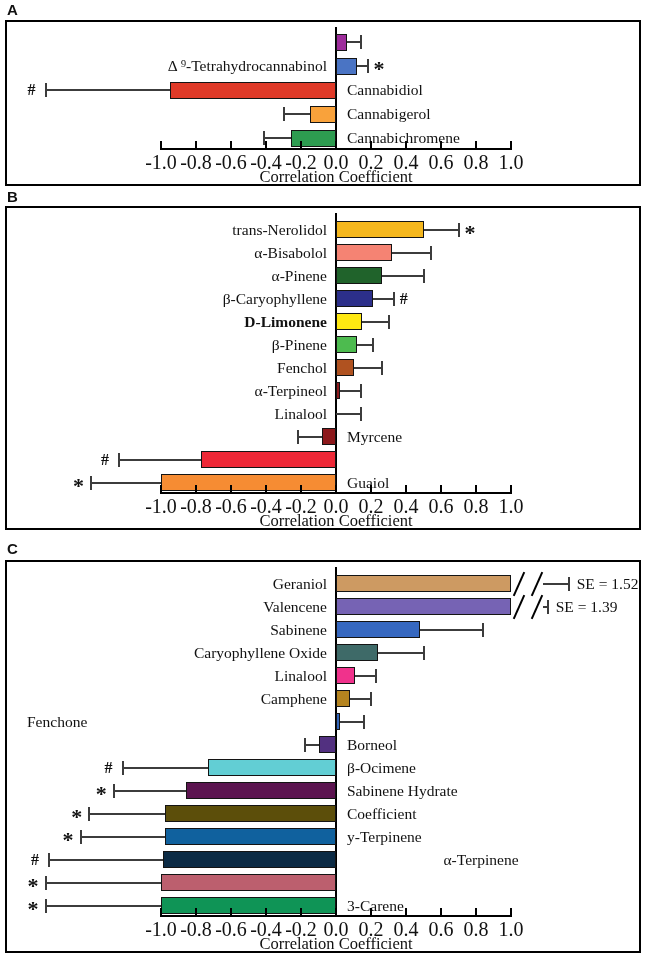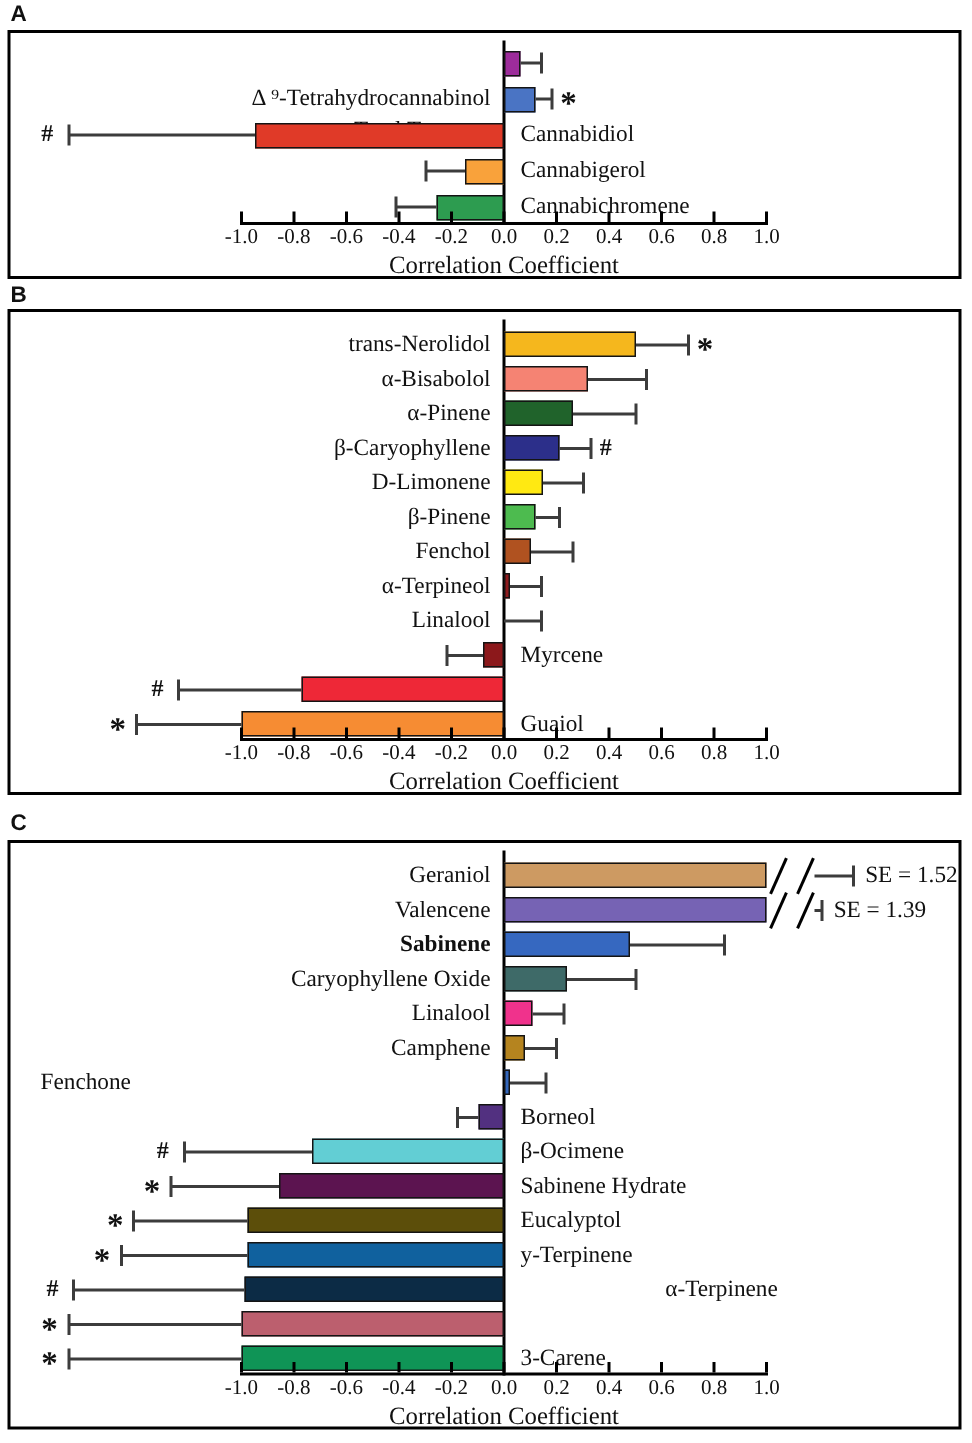--- a/index.html
+++ b/index.html
@@ -10,21 +10,21 @@
   .panel-box{position:absolute;left:5px;width:636px;border:2px solid #000;background:#fff;box-sizing:border-box;}
   .inner{position:absolute;left:0;top:0;right:0;bottom:0;}
   .bar{position:absolute;box-sizing:border-box;border:1px solid #141414;}
   .whisker-line{position:absolute;height:2px;background:#3c3c3c;}
   .whisker-cap{position:absolute;width:2px;background:#3c3c3c;}
   .sig-marker{position:absolute;font-family:"Liberation Serif",serif;font-weight:bold;color:#111;white-space:nowrap;}
   .bar-label{position:absolute;font-size:15.5px;color:#111;white-space:nowrap;line-height:20px;}
   .zero-line{position:absolute;width:2px;background:#000;}
   .baseline{position:absolute;height:2px;background:#000;}
   .tick{position:absolute;width:2px;height:7px;background:#000;}
-  .tick-label{position:absolute;font-size:14px;color:#111;transform:translateX(-50%);white-space:nowrap;}
+  .tick-label{position:absolute;font-size:20px;color:#111;transform:translateX(-50%);white-space:nowrap;}
   .axis-title{position:absolute;font-size:16.5px;color:#111;transform:translateX(-50%);white-space:nowrap;}
   .break-slash{position:absolute;width:2px;height:26px;background:#000;transform:rotate(24deg);}
   .se-label{position:absolute;font-size:15.5px;color:#111;white-space:nowrap;line-height:20px;}
 </style>
 </head>
 <body>
 
 <div id="page">
   <div class="panel-letter" style="top:1px;">A</div>
   <div class="panel-box" style="top:20px;height:166px;">
@@ -97,21 +97,21 @@
         <div class="whisker-cap" style="left: 415.5px; top: 60.5px; height: 14px;"></div>
         <div class="bar-label" style="top: 57.5px; left: 20px; width: 300px; text-align: right;">α-Pinene</div>
         <div class="bar" style="left: 329px; top: 82px; width: 36.75px; height: 17px; background: rgb(44, 47, 138);"></div>
         <div class="whisker-line" style="left: 365.75px; top: 89.5px; width: 21px;"></div>
         <div class="whisker-cap" style="left: 385.75px; top: 83.5px; height: 14px;"></div>
         <div class="sig-marker" style="top: 77.5px; height: 26px; left: 392.75px; font-size: 16px; line-height: 26px;">#</div>
         <div class="bar-label" style="top: 80.5px; left: 20px; width: 300px; text-align: right;">β-Caryophyllene</div>
         <div class="bar" style="left: 329px; top: 105px; width: 26.25px; height: 17px; background: rgb(255, 233, 18);"></div>
         <div class="whisker-line" style="left: 355.25px; top: 112.5px; width: 26.25px;"></div>
         <div class="whisker-cap" style="left: 380.5px; top: 106.5px; height: 14px;"></div>
-        <div class="bar-label" style="top: 103.5px; left: 20px; width: 300px; text-align: right;">D-Limonene</div>
+        <div class="bar-label" style="top: 103.5px; left: 20px; width: 300px; text-align: right; font-weight: bold;">D-Limonene</div>
         <div class="bar" style="left: 329px; top: 128px; width: 21px; height: 17px; background: rgb(77, 187, 79);"></div>
         <div class="whisker-line" style="left: 350px; top: 135.5px; width: 15.75px;"></div>
         <div class="whisker-cap" style="left: 364.75px; top: 129.5px; height: 14px;"></div>
         <div class="bar-label" style="top: 126.5px; left: 20px; width: 300px; text-align: right;">β-Pinene</div>
         <div class="bar" style="left: 329px; top: 151px; width: 17.5px; height: 17px; background: rgb(176, 82, 32);"></div>
         <div class="whisker-line" style="left: 346.5px; top: 158.5px; width: 28px;"></div>
         <div class="whisker-cap" style="left: 373.5px; top: 152.5px; height: 14px;"></div>
         <div class="bar-label" style="top: 149.5px; left: 20px; width: 300px; text-align: right;">Fenchol</div>
         <div class="bar" style="left: 329px; top: 174px; width: 3.5px; height: 17px; background: rgb(143, 27, 30);"></div>
         <div class="whisker-line" style="left: 332.5px; top: 181.5px; width: 21px;"></div>
@@ -174,21 +174,21 @@
         <div class="bar" style="left: 329px; top: 36px; width: 175px; height: 17px; background: rgb(118, 99, 180);"></div>
         <div class="break-slash" style="left: 511px; top: 31.5px;"></div>
         <div class="break-slash" style="left: 529px; top: 31.5px;"></div>
         <div class="whisker-line" style="left: 536px; top: 43.5px; width: 4.75px;"></div>
         <div class="whisker-cap" style="left: 539.75px; top: 37.5px; height: 14px;"></div>
         <div class="se-label" style="left: 548.75px; top: 34.5px;">SE = 1.39</div>
         <div class="bar-label" style="top: 34.5px; left: 20px; width: 300px; text-align: right;">Valencene</div>
         <div class="bar" style="left: 329px; top: 59px; width: 84px; height: 17px; background: rgb(54, 104, 192);"></div>
         <div class="whisker-line" style="left: 413px; top: 66.5px; width: 63px;"></div>
         <div class="whisker-cap" style="left: 475px; top: 60.5px; height: 14px;"></div>
-        <div class="bar-label" style="top: 57.5px; left: 20px; width: 300px; text-align: right; font-weight: bold;">Sabinene</div>
+        <div class="bar-label" style="top: 57.5px; left: 20px; width: 300px; text-align: right;">Sabinene</div>
         <div class="bar" style="left: 329px; top: 82px; width: 42px; height: 17px; background: rgb(62, 106, 104);"></div>
         <div class="whisker-line" style="left: 371px; top: 89.5px; width: 45.5px;"></div>
         <div class="whisker-cap" style="left: 415.5px; top: 83.5px; height: 14px;"></div>
         <div class="bar-label" style="top: 80.5px; left: 20px; width: 300px; text-align: right;">Caryophyllene Oxide</div>
         <div class="bar" style="left: 329px; top: 105px; width: 19.25px; height: 17px; background: rgb(240, 50, 140);"></div>
         <div class="whisker-line" style="left: 348.25px; top: 112.5px; width: 21px;"></div>
         <div class="whisker-cap" style="left: 368.25px; top: 106.5px; height: 14px;"></div>
         <div class="bar-label" style="top: 103.5px; left: 20px; width: 300px; text-align: right;">Linalool</div>
         <div class="bar" style="left: 329px; top: 128px; width: 14px; height: 17px; background: rgb(181, 132, 31);"></div>
         <div class="whisker-line" style="left: 343px; top: 135.5px; width: 21px;"></div>
@@ -209,21 +209,21 @@
         <div class="bar-label" style="top: 195.5px; left: 340px; width: 300px; text-align: left;">β-Ocimene</div>
         <div class="bar" style="left: 178.5px; top: 220px; width: 150.5px; height: 17px; background: rgb(92, 20, 80);"></div>
         <div class="whisker-line" style="left: 106.75px; top: 227.5px; width: 71.75px;"></div>
         <div class="whisker-cap" style="left: 105.75px; top: 221.5px; height: 14px;"></div>
         <div class="sig-marker" style="top: 215.5px; height: 26px; left: 88.75px; font-size: 22px; line-height: 31px;">*</div>
         <div class="bar-label" style="top: 218.5px; left: 340px; width: 300px; text-align: left;">Sabinene Hydrate</div>
         <div class="bar" style="left: 157.5px; top: 243px; width: 171.5px; height: 17px; background: rgb(92, 78, 10);"></div>
         <div class="whisker-line" style="left: 82.25px; top: 250.5px; width: 75.25px;"></div>
         <div class="whisker-cap" style="left: 81.25px; top: 244.5px; height: 14px;"></div>
         <div class="sig-marker" style="top: 238.5px; height: 26px; left: 64.25px; font-size: 22px; line-height: 31px;">*</div>
-        <div class="bar-label" style="top: 241.5px; left: 340px; width: 300px; text-align: left;">Eucalyptol</div>
+        <div class="bar-label" style="top: 241.5px; left: 340px; width: 300px; text-align: left;">Coefficient</div>
         <div class="bar" style="left: 157.5px; top: 266px; width: 171.5px; height: 17px; background: rgb(16, 97, 158);"></div>
         <div class="whisker-line" style="left: 73.5px; top: 273.5px; width: 84px;"></div>
         <div class="whisker-cap" style="left: 72.5px; top: 267.5px; height: 14px;"></div>
         <div class="sig-marker" style="top: 261.5px; height: 26px; left: 55.5px; font-size: 22px; line-height: 31px;">*</div>
         <div class="bar-label" style="top: 264.5px; left: 340px; width: 300px; text-align: left;">y-Terpinene</div>
         <div class="bar" style="left: 155.75px; top: 289px; width: 173.25px; height: 17px; background: rgb(12, 43, 69);"></div>
         <div class="whisker-line" style="left: 42px; top: 296.5px; width: 113.75px;"></div>
         <div class="whisker-cap" style="left: 41px; top: 290.5px; height: 14px;"></div>
         <div class="sig-marker" style="top: 284.5px; height: 26px; left: 24px; font-size: 16px; line-height: 26px;">#</div>
         <div class="bar-label" style="top: 287.5px; left: 324px; width: 300px; text-align: center;">α-Terpinene</div>

